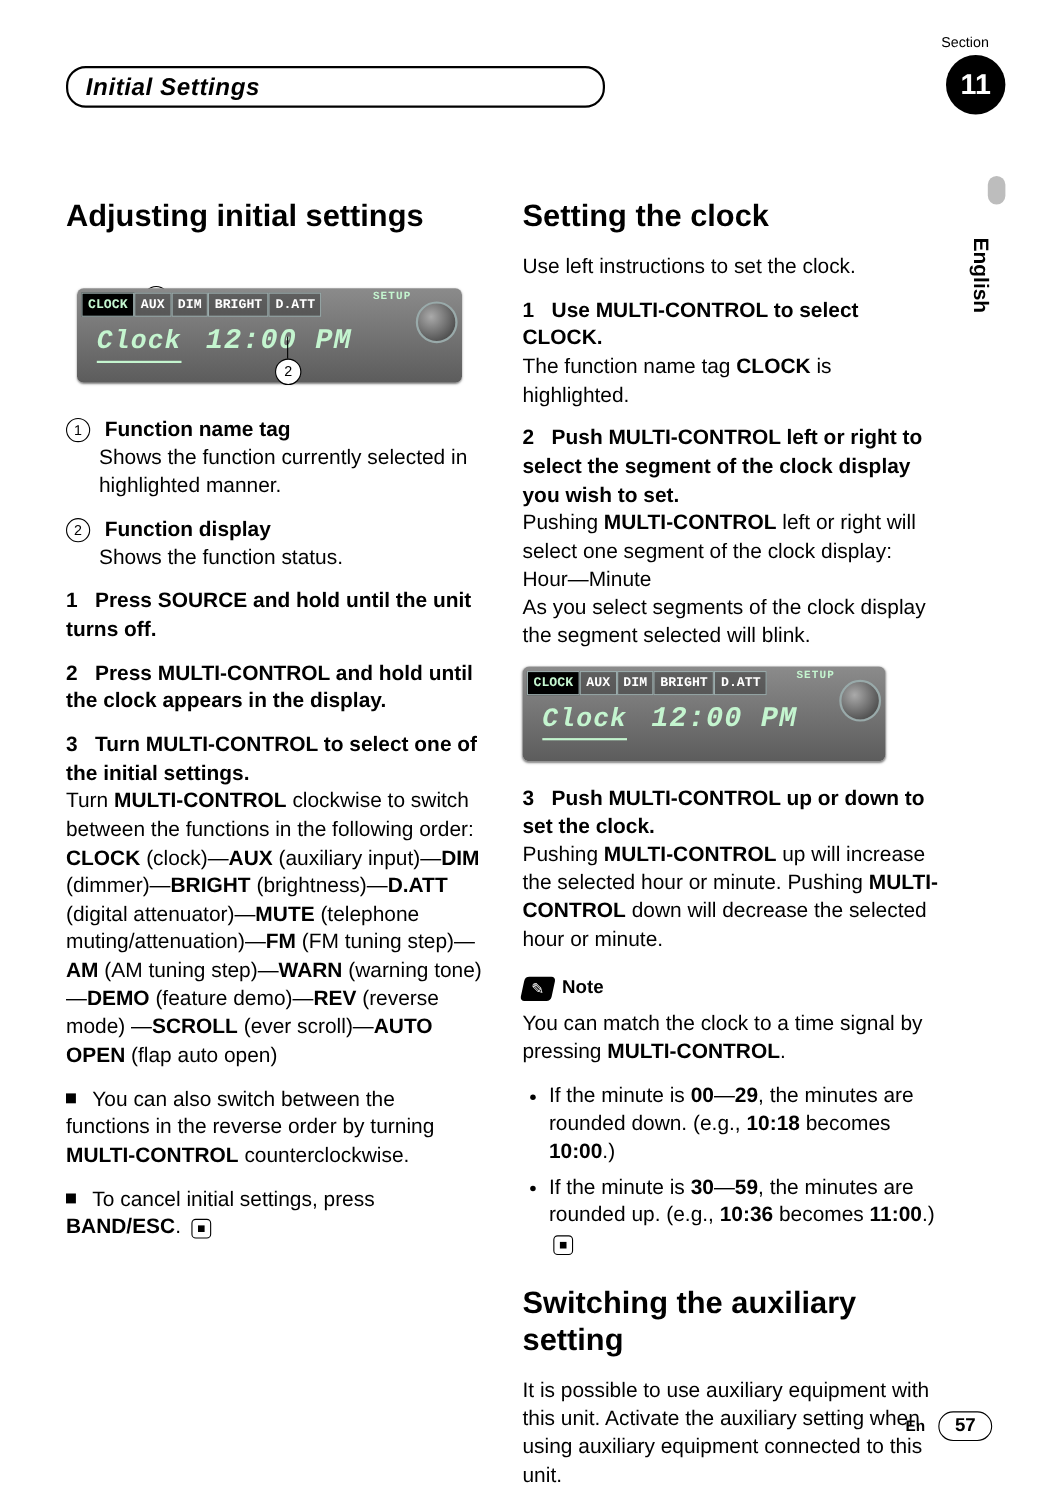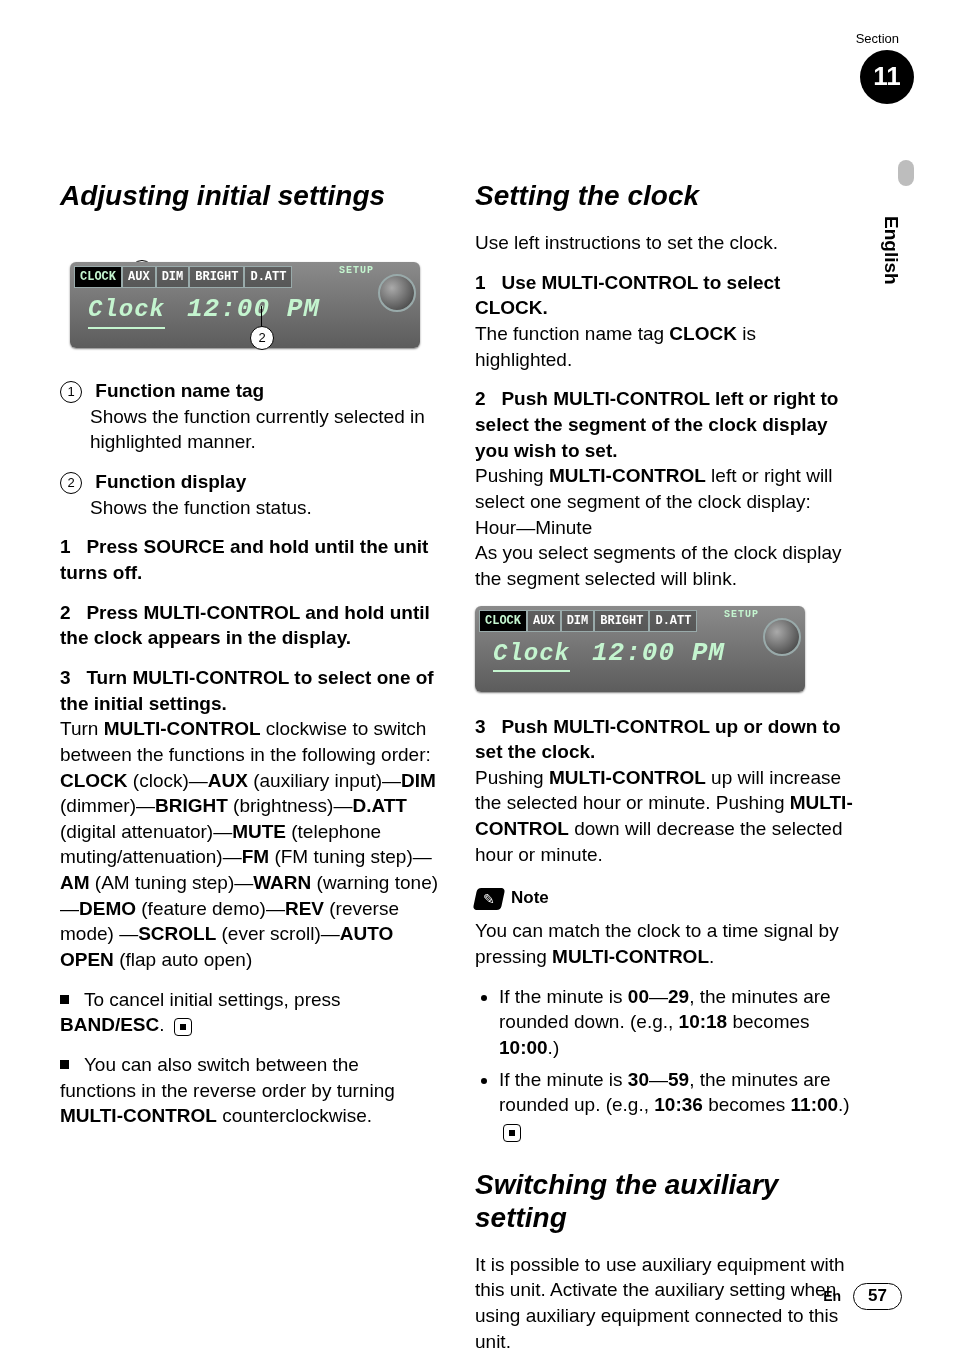--- a/index.html
+++ b/index.html
@@ -67,21 +67,20 @@
     position:absolute;
     top:180px; left:60px; right:100px;
     display:flex; gap:36px;
   }
   .col { flex:1 1 0; }
 
   h2.title {
     font-size:28px; font-weight:900;
     margin:0 0 18px 0;
     line-height:1.15;
-    font-style:italic;
   }
 
   p { margin:0 0 14px 0; }
   .circ {
     display:inline-flex;width:20px;height:20px;border:1.5px solid #000;border-radius:50%;
     align-items:center;justify-content:center;font-size:13px;margin-right:8px;
     vertical-align:1px;
   }
   .b{font-weight:bold;}
   ul.bullets{margin:2px 0 14px 0;padding-left:24px;}
@@ -159,20 +158,21 @@
     padding:1px 14px;font-weight:bold;font-size:17px;
   }
 </style>
 </head>
 <body>
 
 <div class="page">
 
   <div class="section-label">Section</div>
   <div class="section-badge">11</div>
+  <div class="header-bar">Initial Settings</div>
 
   <div class="lang-tab">
     <div class="stub"></div>
     <span>English</span>
   </div>
 
   <div class="cols">
 
     <div class="col">
       <h2 class="title">Adjusting initial settings</h2>
@@ -214,26 +214,26 @@
       <p class="b"><span>1&nbsp;&nbsp;&nbsp;</span><span>Press SOURCE and hold until the unit turns off.</span></p>
       <p class="b"><span>2&nbsp;&nbsp;&nbsp;</span><span>Press MULTI-CONTROL and hold until the clock appears in the display.</span></p>
       <p>
         <span class="b">3&nbsp;&nbsp;&nbsp;</span><span class="b">Turn MULTI-CONTROL to select one of the initial settings.</span><br>
         <span>Turn </span><span class="b">MULTI-CONTROL</span><span> clockwise to switch between the functions in the following order:</span><br>
         <span class="b">CLOCK</span><span> (clock)—</span><span class="b">AUX</span><span> (auxiliary input)—</span><span class="b">DIM</span><span> (dimmer)—</span><span class="b">BRIGHT</span><span> (brightness)—</span><span class="b">D.ATT</span><span> (digital attenuator)—</span><span class="b">MUTE</span><span> (telephone muting/attenuation)—</span><span class="b">FM</span><span> (FM tuning step)—</span><span class="b">AM</span><span> (AM tuning step)—</span><span class="b">WARN</span><span> (warning tone)—</span><span class="b">DEMO</span><span> (feature demo)—</span><span class="b">REV</span><span> (reverse mode) —</span><span class="b">SCROLL</span><span> (ever scroll)—</span><span class="b">AUTO OPEN</span><span> (flap auto open)</span>
       </p>
 
       <p>
         <span class="sq-bullet"></span>
+        <span>You can also switch between the functions in the reverse order by turning </span><span class="b">MULTI-CONTROL</span><span> counterclockwise.</span>
+      </p>
+      <p>
+        <span class="sq-bullet"></span>
         <span>To cancel initial settings, press </span><span class="b">BAND/ESC</span><span>.</span>
         <span class="stop-glyph"></span>
-      </p>
-      <p>
-        <span class="sq-bullet"></span>
-        <span>You can also switch between the functions in the reverse order by turning </span><span class="b">MULTI-CONTROL</span><span> counterclockwise.</span>
       </p>
     </div>
 
     <div class="col">
       <h2 class="title">Setting the clock</h2>
       <p>Use left instructions to set the clock.</p>
 
       <p>
         <span class="b">1&nbsp;&nbsp;&nbsp;</span><span class="b">Use MULTI-CONTROL to select CLOCK.</span><br>
         <span>The function name tag </span><span class="b">CLOCK</span><span> is highlighted.</span>

